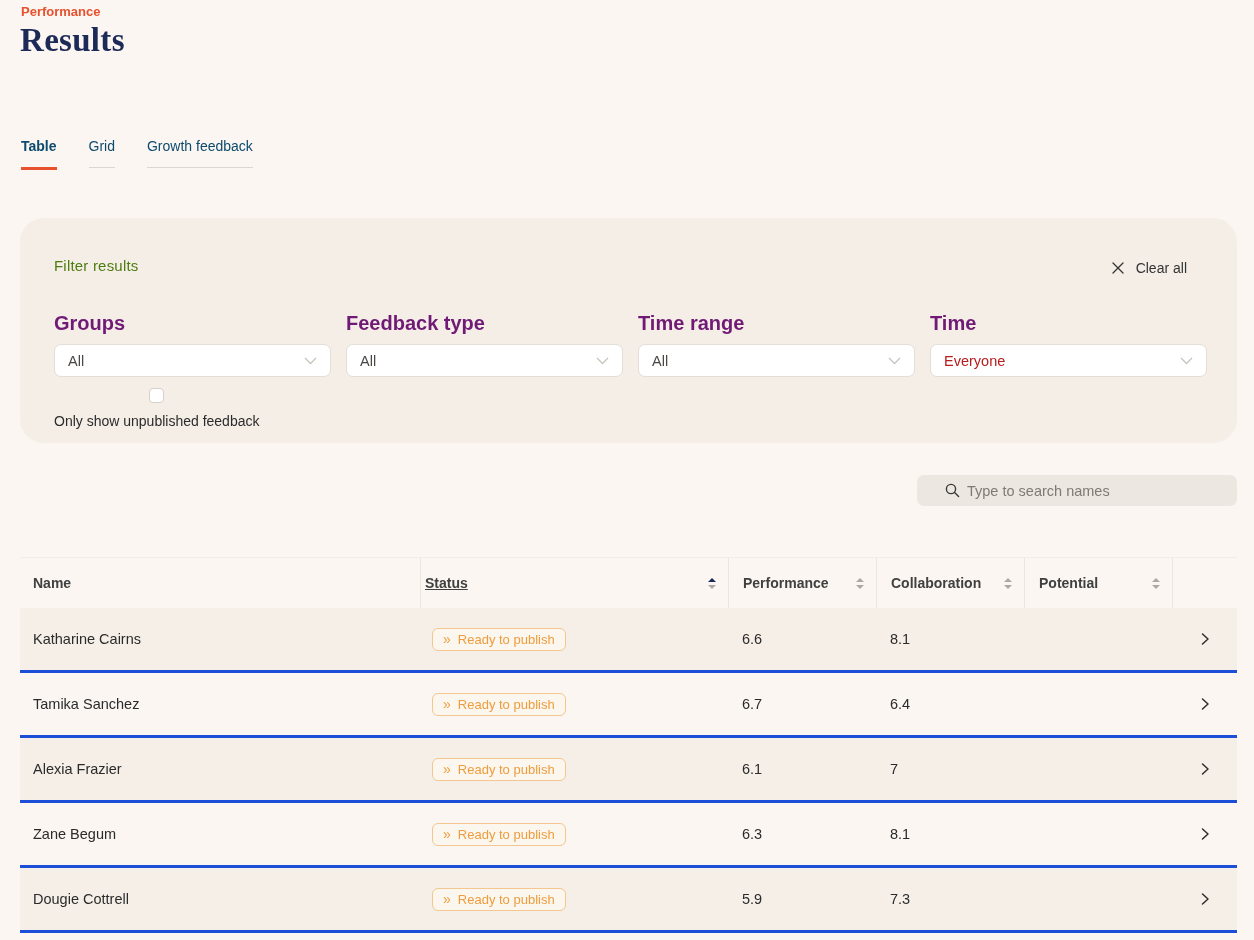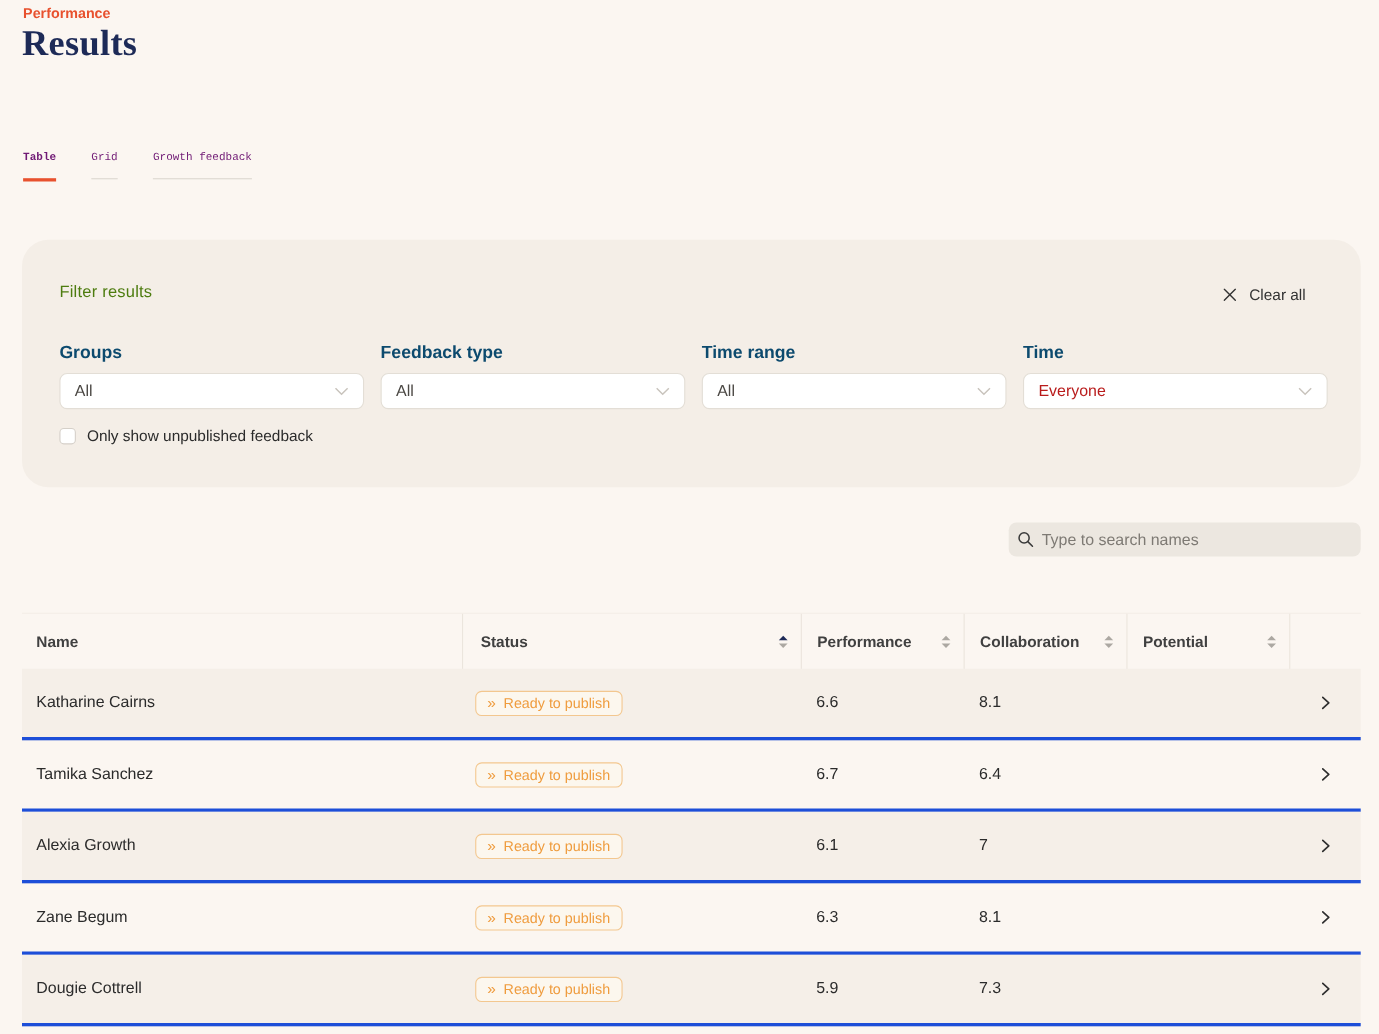--- a/index.html
+++ b/index.html
@@ -21,58 +21,58 @@
   .page-title {
     position:absolute; left:20px; top:22px;
     font-family:"Liberation Serif", serif;
     font-size:33px; font-weight:700; color:var(--navy,#1D2A57);
     letter-spacing:0.3px;
   }
 
   
   .tabs { position:absolute; left:21px; top:138px; display:flex; gap:32px; }
   .tab { display:flex; flex-direction:column; cursor:pointer; }
-  .tab-label { font-size:10px; color:#701a75; padding-bottom:13px; white-space:nowrap;font-family:Liberation Mono, monospace; }
+  .tab-label { font-size:14px; color:#0c4a6e; padding-bottom:13px; white-space:nowrap; }
   .tab.active .tab-label { font-weight:700; }
   .tab-underline { height:1px; background:#DBD6CF; }
   .tab.active .tab-underline { height:3px; background:var(--accent,#E8512E); }
 
   
   .filter-card {
     position:absolute; left:20px; top:218px; width:1217px; height:225px;
     background:#F4EEE7; border-radius:24px;
   }
   .filter-title { position:absolute; left:34px; top:39px; font-size:15px; color:#4d7c0f; letter-spacing:0.2px; }
   .clear-all {
     position:absolute; right:50px; top:42px;
     display:flex; align-items:center; gap:12px;
     font-size:14px; color:#333; cursor:pointer;
   }
   .filter-fields {
     position:absolute; left:34px; top:94px;
     display:grid; grid-template-columns:repeat(4,277px); column-gap:15px;
   }
-  .field-label { font-size:16px; font-weight:700; color:#0c4a6e; margin-bottom:9px; }
+  .field-label { font-size:20px; font-weight:700; color:#701a75; margin-bottom:9px; }
   .select {
     height:33px; background:#FFFFFF; border:1px solid #E3DED6; border-radius:7px;
     display:flex; align-items:center; justify-content:space-between;
     padding:3px 13px; font-size:14.5px; color:#4A4743; cursor:pointer;
   }
-  .checkbox-row { position:absolute; left:34px; top:170px; display:flex; align-items:center; gap:10px; }
+  .checkbox-row { position:absolute; left:34px; top:170px; display:flex; align-items:center; gap:10px;flex-direction:column; }
   .checkbox {
     width:15px; height:15px; background:#FFFFFF;
     border:1px solid #D5D0C9; border-radius:4px; cursor:pointer;
   }
   .checkbox-label { font-size:14px; color:#2B2B2B; }
 
   
   .search-wrap {
     position:absolute; left:917px; top:475px; width:320px; height:31px;
     background:#ECE7E0; border-radius:7px;
-    display:flex; align-items:center; gap:7px; padding:0 8px;
+    display:flex; align-items:center; gap:7px; padding:0 28px;
   }
   .search-input {
     flex:1; border:none; background:transparent; outline:none;
     font-family:"Liberation Sans", sans-serif; font-size:14.5px; color:#333;
   }
   .search-input::placeholder { color:#7E7A74; }
 
   
   .results-table { position:absolute; left:20px; top:557px; width:1217px; }
   .thead, .trow {
@@ -80,21 +80,21 @@
     grid-template-columns:400px 308px 148px 148px 148px 65px;
   }
   .thead { height:51px; border-top:1px solid #F3EDE6; }
   .th {
     display:flex; align-items:center;
     font-size:14px; font-weight:700; color:#404040;
   }
   .th + .th { border-left:1px solid #EBE5DD; }
   .th-name { padding-left:13px; }
   .th-sortable { justify-content:space-between; padding:0 12px 0 14px; cursor:pointer; }
-  .th-status { padding-left:16px; }
+  .th-status { padding-left:4px;text-decoration:underline; }
 
   .sort { display:flex; flex-direction:column; gap:3px; }
   .sort i { display:block; width:0; height:0; border-left:4px solid transparent; border-right:4px solid transparent; }
   .sort .up   { border-bottom:4px solid #ACA8A2; }
   .sort .down { border-top:4px solid #ACA8A2; }
   .sort.active .up { border-bottom-color:var(--navy,#27325F); }
 
   .trow { height:65px; align-items:center; border-bottom:3px solid #1d4ed8; cursor:pointer; }
   .trow:nth-child(odd) { background:#F5EFE8; }
   .td { font-size:14.5px; color:#2B2B2B; }
@@ -263,21 +263,21 @@
     <div class="td td-num">6.4</div>
     <div class="td td-num"></div>
     <div class="td td-chevron">
       <svg class="icon-svg" width="14" height="14" viewBox="0 0 14 14">
         <polyline points="4.5,2 10,7 4.5,12" fill="none" stroke="#2E2E2E" stroke-width="1.5" stroke-linecap="round" stroke-linejoin="round"></polyline>
       </svg>
     </div>
   </div>
 
   <div class="trow">
-    <div class="td td-name">Alexia Growth</div>
+    <div class="td td-name">Alexia Frazier</div>
     <div class="td td-status">
       <span class="badge">
         <span class="badge-icon">»</span>
         <span>Ready to publish</span>
       </span>
     </div>
     <div class="td td-num">6.1</div>
     <div class="td td-num">7</div>
     <div class="td td-num"></div>
     <div class="td td-chevron">

